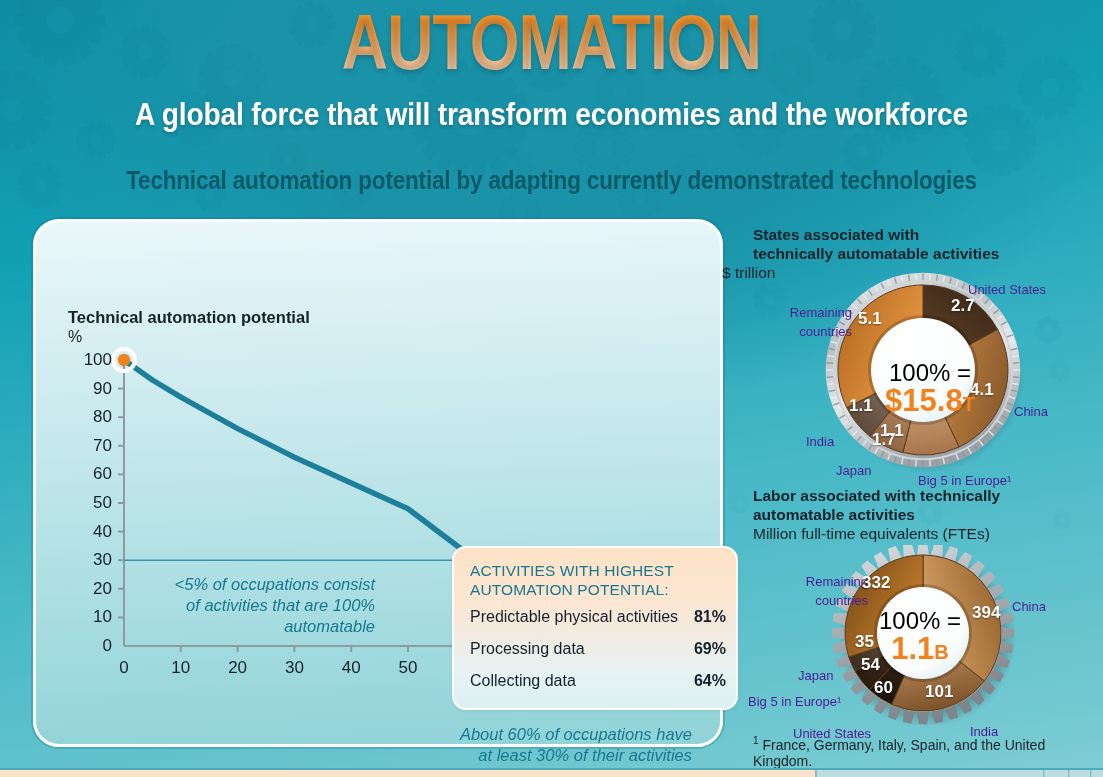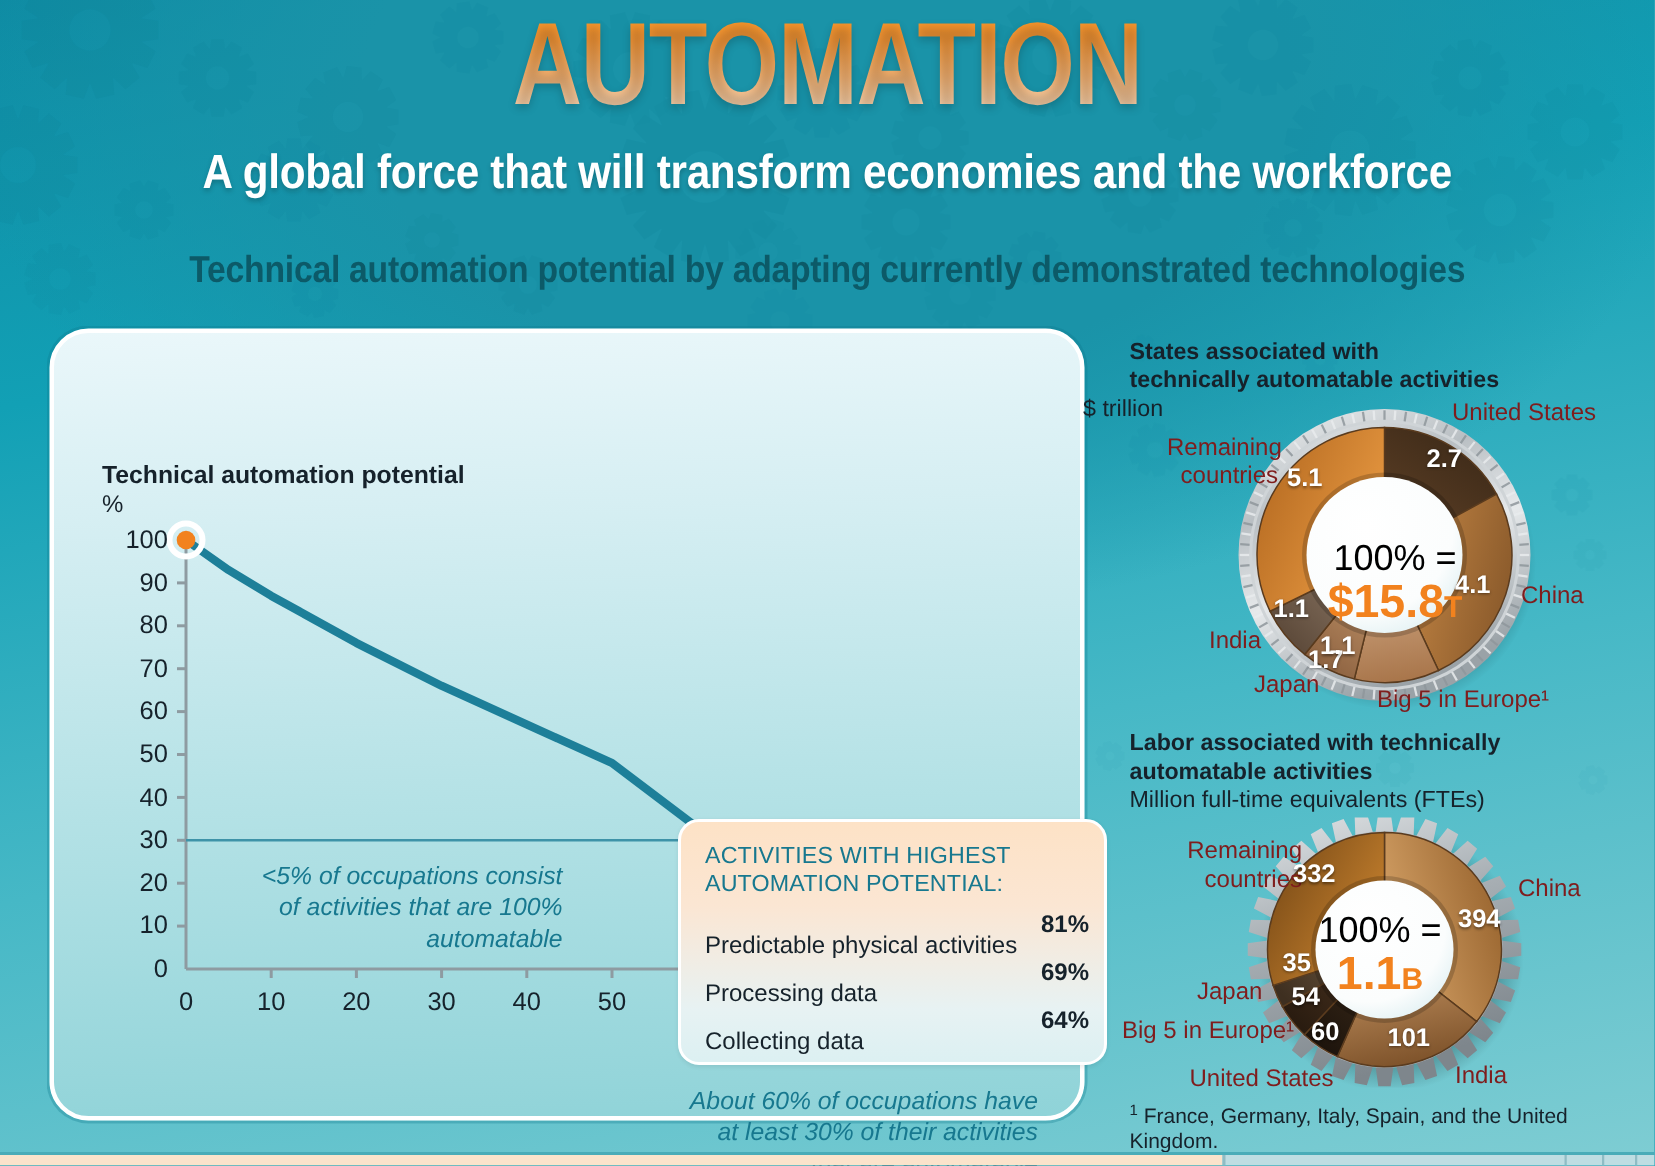--- a/index.html
+++ b/index.html
@@ -99,32 +99,32 @@
   }
   #actbox .ttl {
     position: absolute; left: 16px; top: 13px; width: 258px;
     color: #17788f; font-weight: normal; font-size: 15.5px; line-height: 19px;
     letter-spacing: 0.1px;
   }
   #actbox .row {
     position: absolute; left: 16px; width: 256px;
     font-size: 16px; color: #16222b;
   }
-  #actbox .row .nm { position: absolute; left: 0; top: 0; margin-top: 14px; }
+  #actbox .row .nm { position: absolute; left: 0; top: 0; }
   #actbox .row .vl { position: absolute; right: 0; top: 0; font-weight: bold; }
 
   
   .rc-title {
     position: absolute; color: #16222b; font-weight: bold; font-size: 15.5px; line-height: 18.5px;
   }
   .rc-unit {
     position: absolute; color: #16222b; font-size: 15.5px;
   }
   .donut-lbl {
-    position: absolute; color: #7f1d1d; font-size: 16px; line-height: 19px;
+    position: absolute; color: #4c1d95; font-size: 13px; line-height: 19px; margin-top: 14px;
   }
   .donut-val {
     position: absolute; color: #ffffff; font-size: 17px; font-weight: bold;
     text-shadow: 0 1px 2px rgba(0,0,0,0.45);
   }
   .ctr-top { font-size: 24px; color: #000000; }
   .ctr-big { font-size: 31px; color: #f2821e; font-weight: bold; }
   .ctr-big .u { font-size: 20px; }
   .footnote {
     position: absolute; left: 753px; top: 735px; width: 345px;

